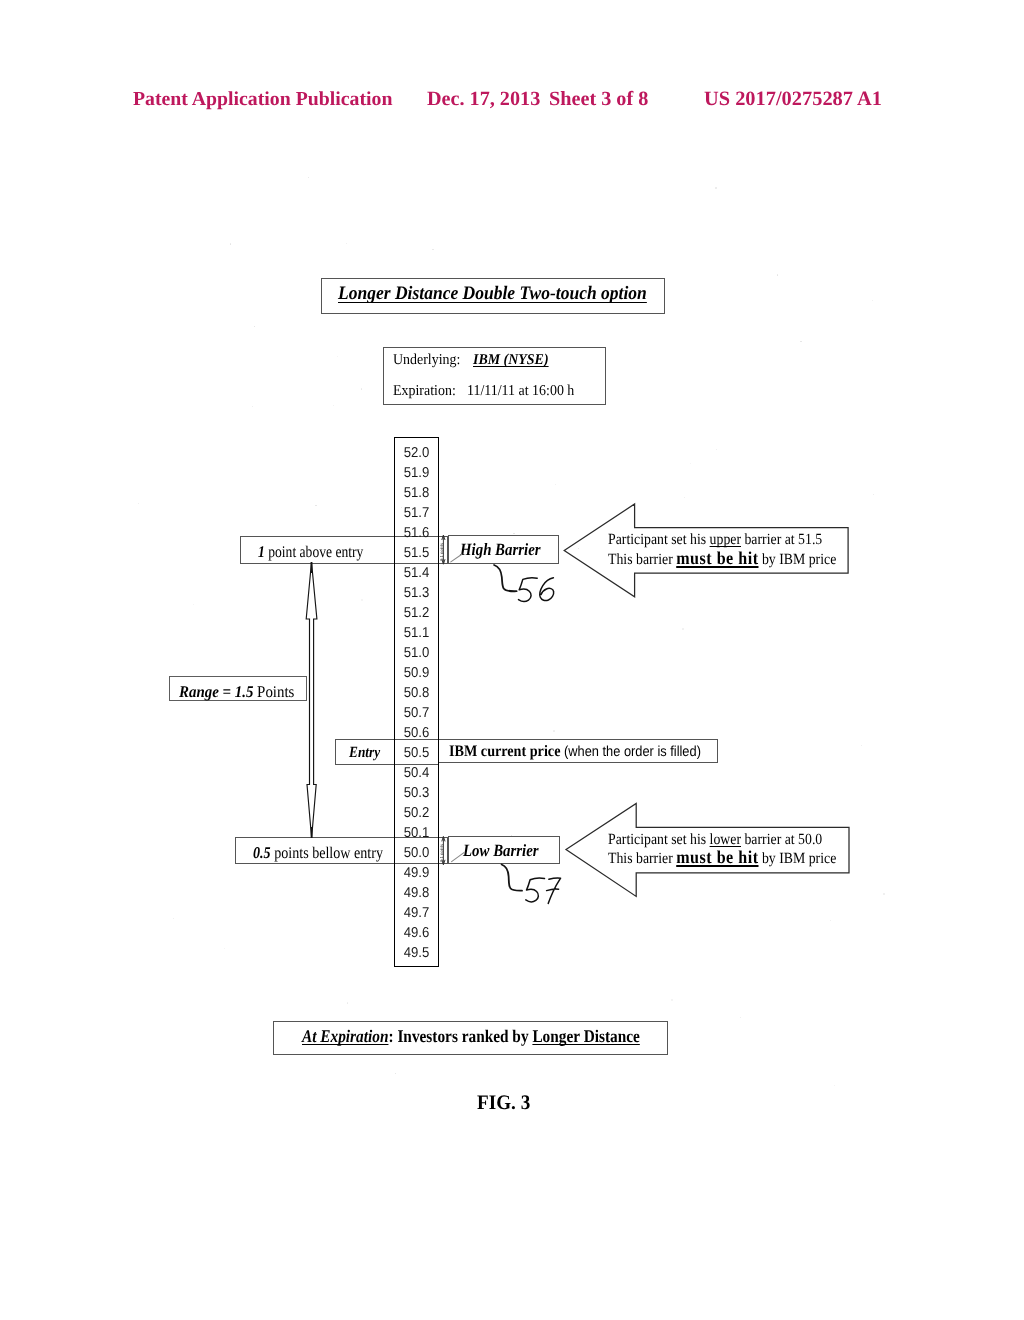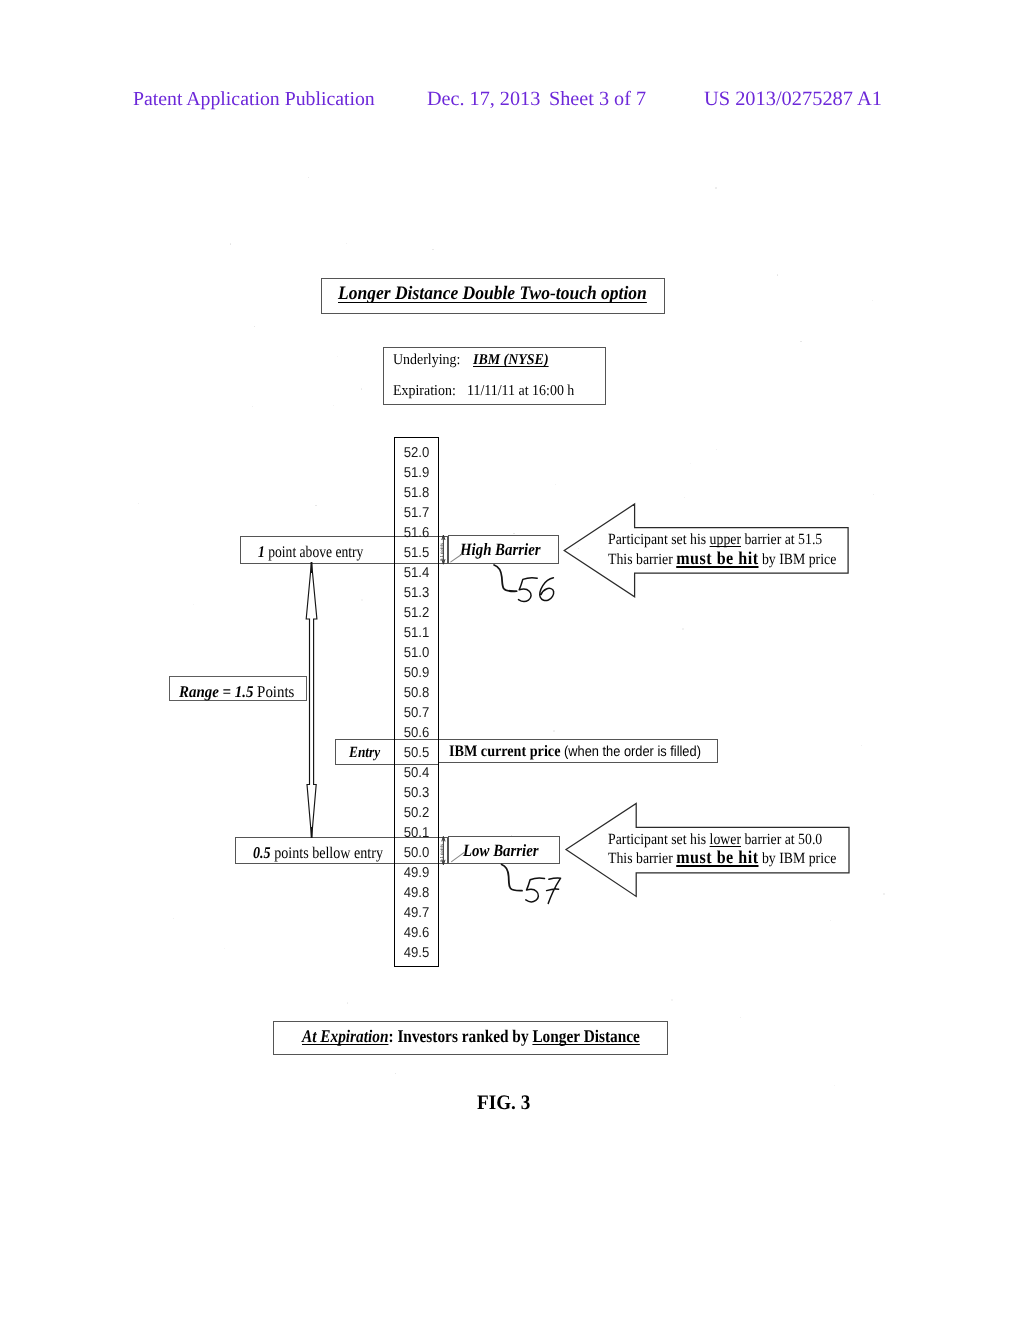--- a/index.html
+++ b/index.html
@@ -1,19 +1,19 @@
 <!DOCTYPE html>
 <html><head>
 <meta charset="utf-8">
 <style>
   html,body{margin:0;padding:0;}
   body{width:1024px;height:1320px;background:#fff;position:relative;-webkit-font-smoothing:antialiased;-moz-osx-font-smoothing:grayscale;text-rendering:geometricPrecision;
        font-family:"Liberation Serif",serif;color:#000;overflow:hidden;}
   .pg{position:absolute;left:0;top:0;width:1024px;height:1320px;transform:translateZ(0);}
-  .hdr{position:absolute;z-index:7;font-family:"Liberation Serif",serif;font-weight:normal;color:#6d28d9;}
+  .hdr{position:absolute;z-index:7;font-family:"Liberation Serif",serif;font-weight:bold;color:#be185d;}
   #hdr-pub{left:133px;top:88px;font-size:19.8px;}
   #hdr-date{left:427px;top:88px;font-size:20.2px;}
   #hdr-sheet{left:549px;top:88px;font-size:20.2px;}
   #hdr-num{left:704px;top:88px;font-size:20.4px;}
   .box{position:absolute;border:1px solid #555;background:#fff;box-sizing:border-box;z-index:2;}
   svg{position:absolute;left:0;top:0;overflow:visible;z-index:8;}
   #speckles{position:absolute;left:0;top:0;width:1024px;height:1320px;z-index:1;pointer-events:none;}
   #speckles i{position:absolute;display:block;background:#b9b9b9;border-radius:50%;}
 
   
@@ -85,22 +85,22 @@
 
   #fig-lbl{position:absolute;z-index:7;left:476.8px;top:1092px;font-size:20.6px;font-weight:bold;
            font-family:"Liberation Serif",serif;transform:scaleX(0.93);transform-origin:left top;}
 </style>
 </head>
 <body>
 
 <div class="pg">
   <div class="hdr" id="hdr-pub">Patent Application Publication</div>
   <div class="hdr" id="hdr-date">Dec. 17, 2013</div>
-  <div class="hdr" id="hdr-sheet">Sheet 3 of 7</div>
-  <div class="hdr" id="hdr-num">US 2013/0275287 A1</div>
+  <div class="hdr" id="hdr-sheet">Sheet 3 of 8</div>
+  <div class="hdr" id="hdr-num">US 2017/0275287 A1</div>
 
   <div class="box" id="fig-title-box"></div>
   <div id="fig-title">Longer Distance Double Two-touch option</div>
 
   <div class="box" id="info-box"></div>
   <div class="info-row" id="info-l1">Underlying:</div>
   <div class="info-val" id="info-v1">IBM (NYSE)</div>
   <div class="info-row" id="info-l2">Expiration:</div>
   <div class="info-val" id="info-v2">11/11/11 at 16:00 h</div>
 

